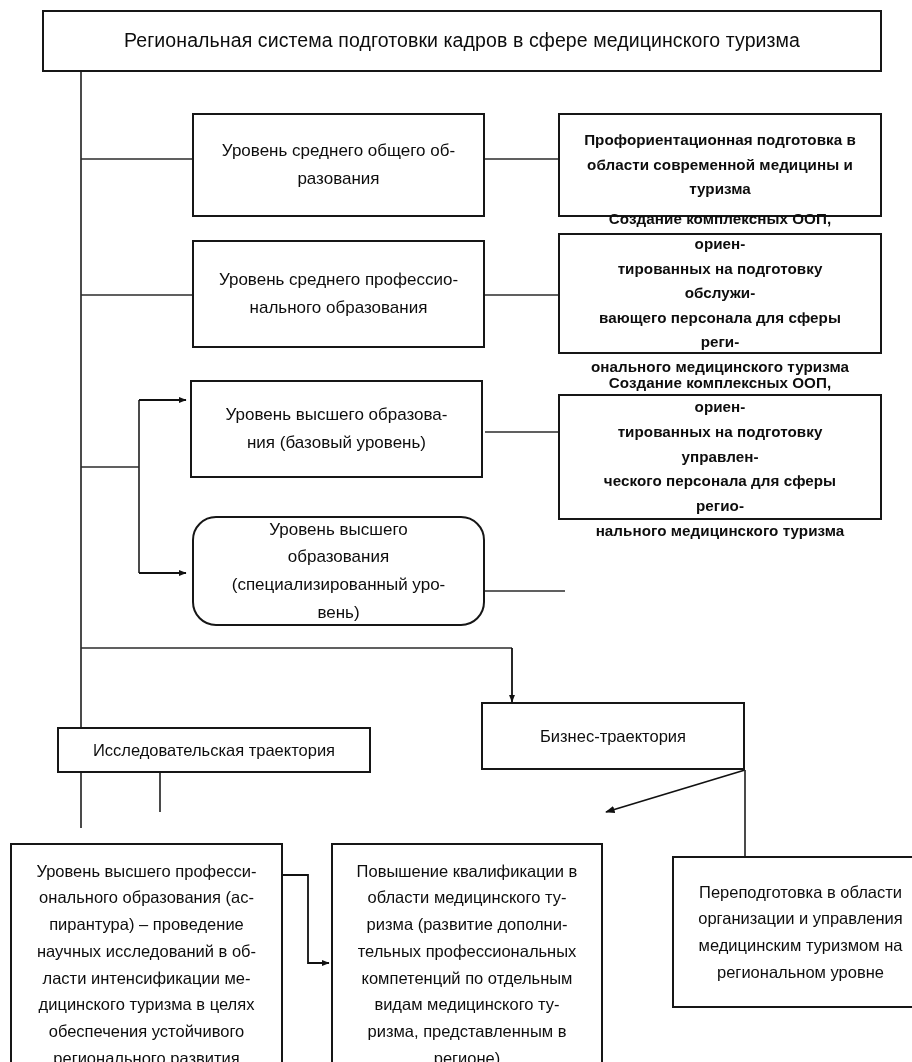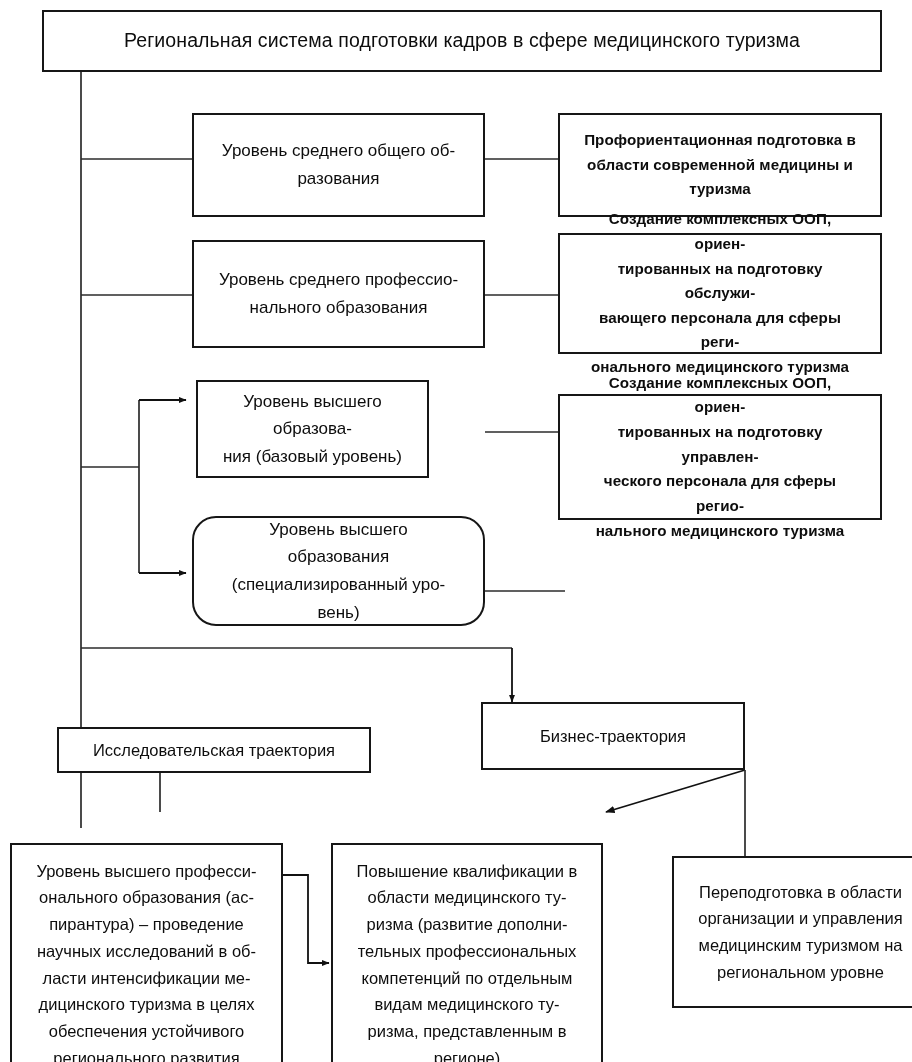--- a/index.html
+++ b/index.html
@@ -95,21 +95,21 @@
   </div>
 
   <div class="box t-left" style="left:192px;top:113px;width:293px;height:104px;">
     <span class="wrap">Уровень среднего общего об-<br>разования</span>
   </div>
 
   <div class="box t-left" style="left:192px;top:240px;width:293px;height:108px;">
     <span class="wrap">Уровень среднего профессио-<br>нального образования</span>
   </div>
 
-  <div class="box t-left" style="left:196px;top:380px;width:233px;height:98px;">
+  <div class="box t-left" style="left:190px;top:380px;width:293px;height:98px;">
     <span class="wrap">Уровень высшего образова-<br>ния (базовый уровень)</span>
   </div>
 
   <div class="box t-left" style="left:192px;top:516px;width:293px;height:110px;border-radius:24px;">
     <span class="wrap">Уровень высшего образования<br>(специализированный уро-<br>вень)</span>
   </div>
 
   <div class="box t-right" style="left:558px;top:113px;width:324px;height:104px;">
     <span class="wrap">Профориентационная подготовка в области современной медицины и туризма</span>
   </div>

